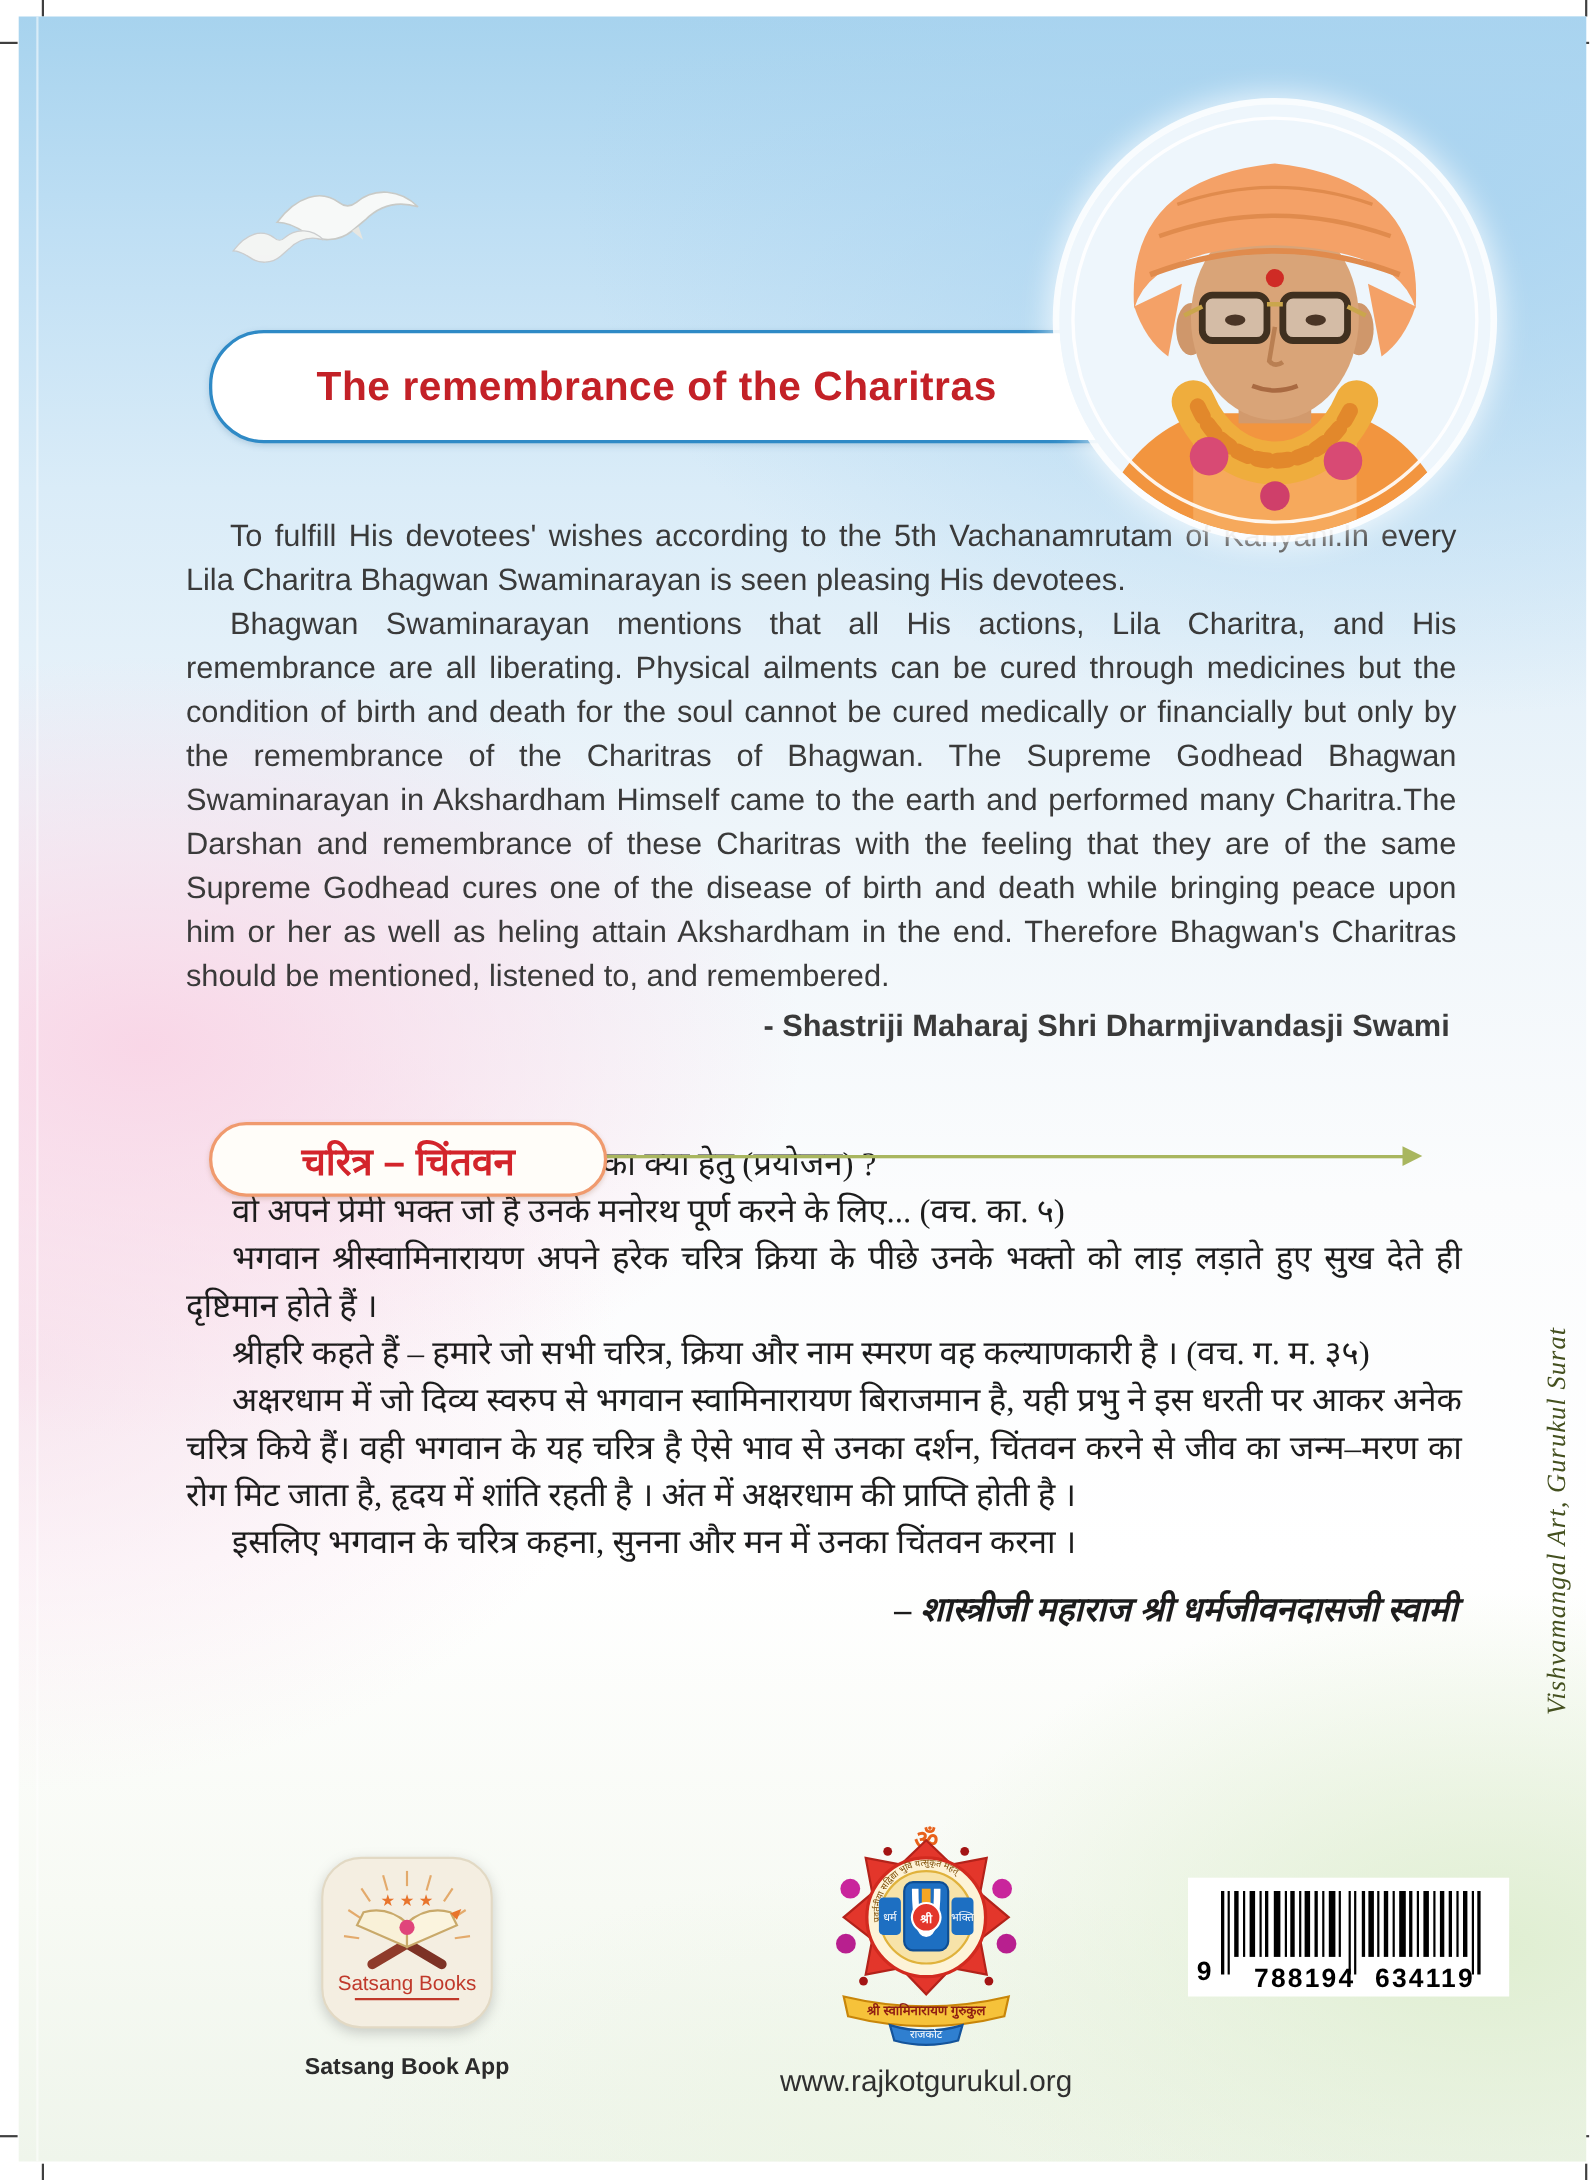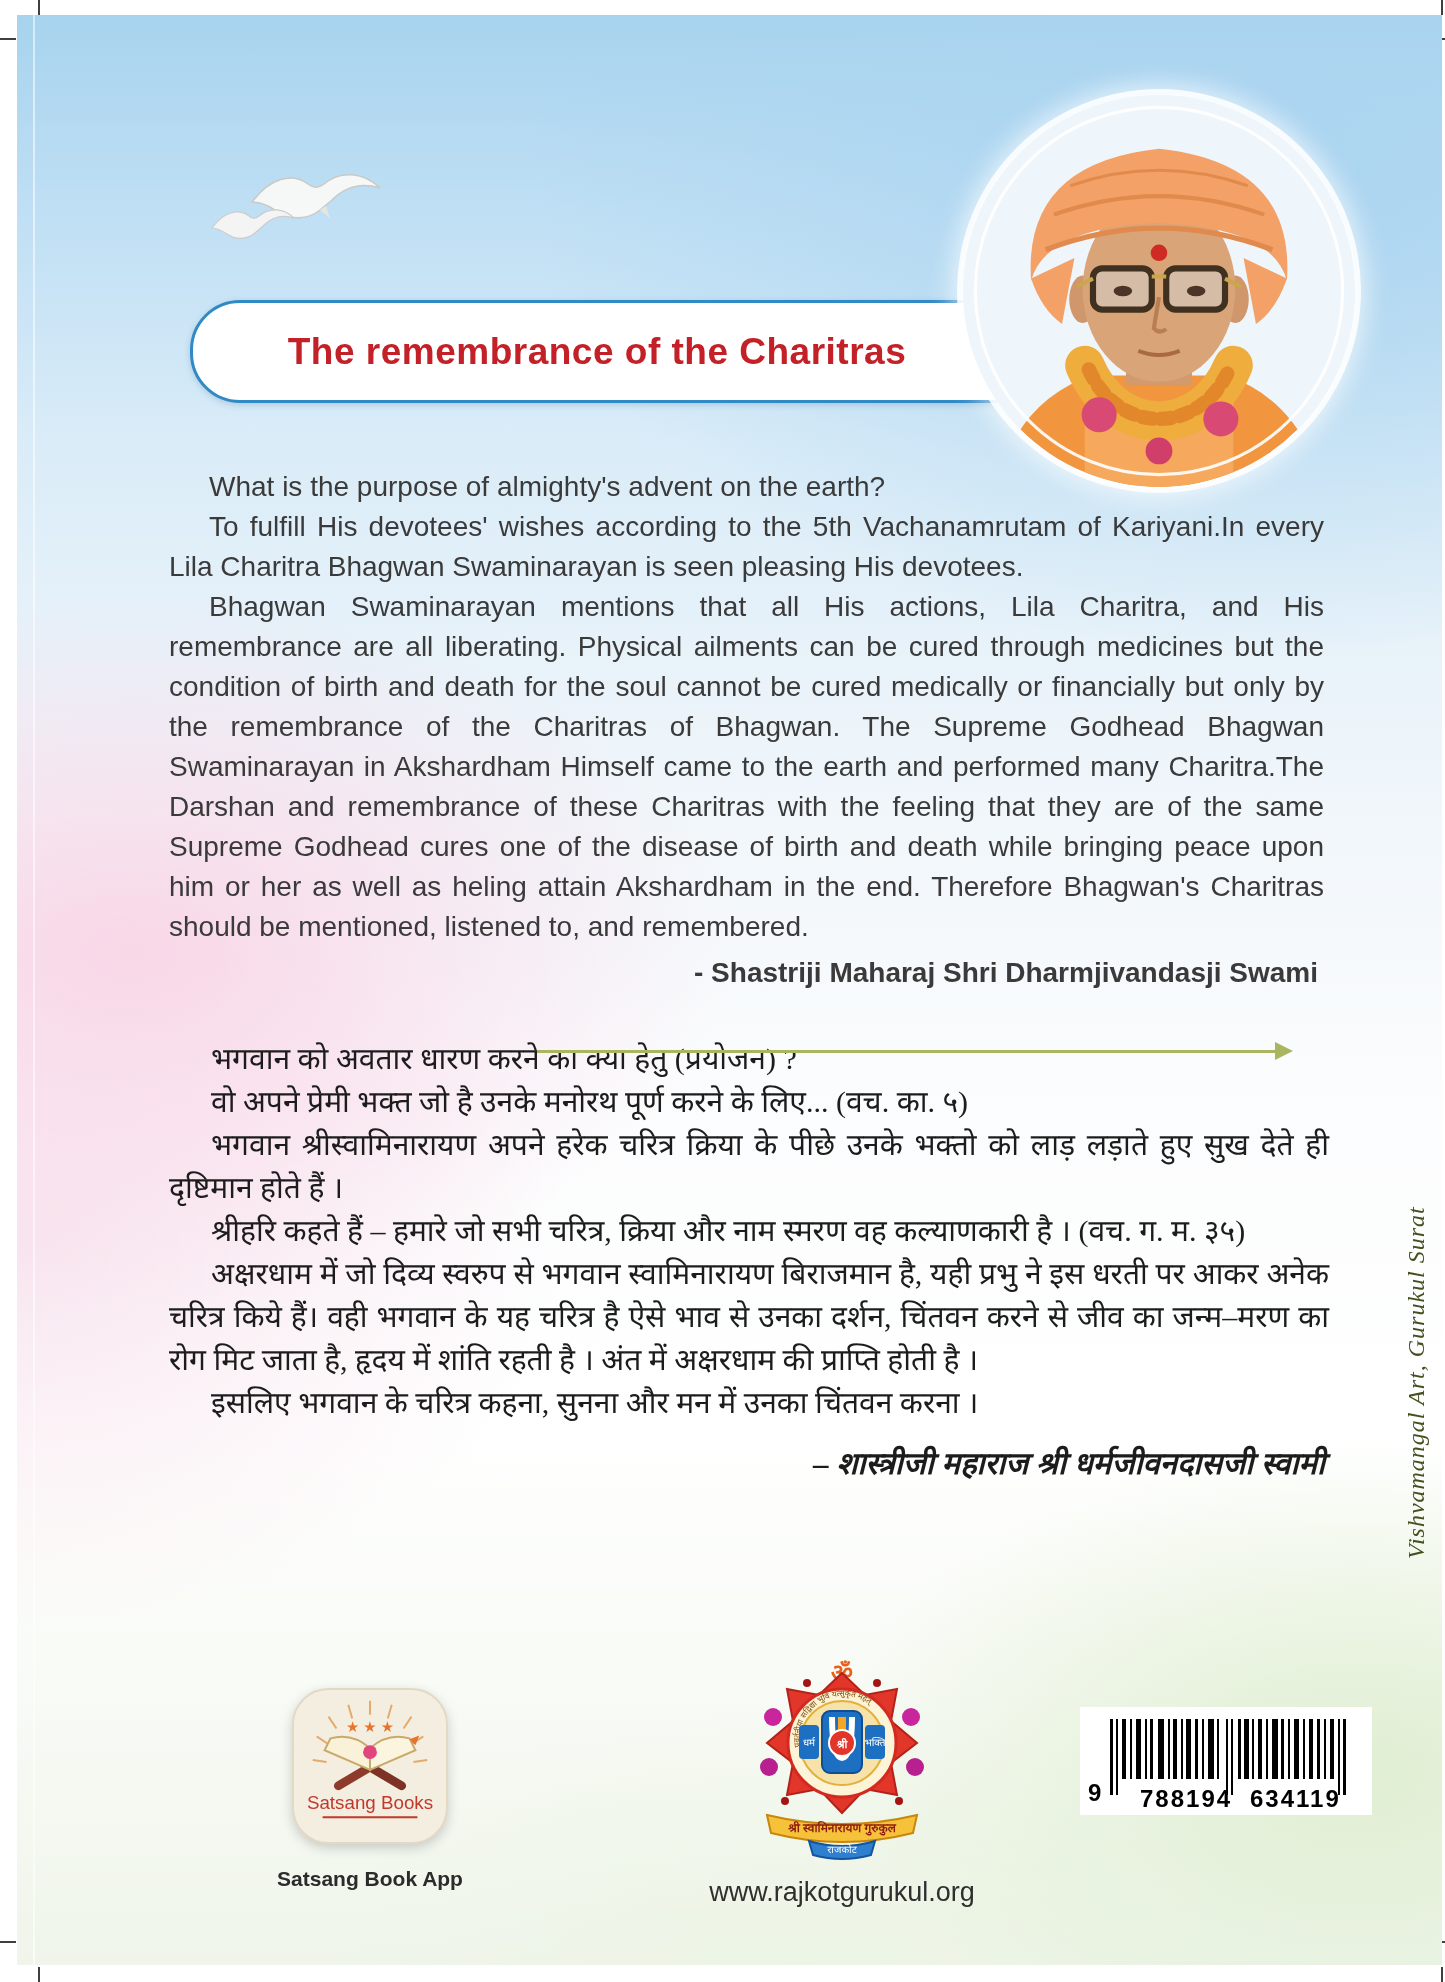--- a/index.html
+++ b/index.html
@@ -141,29 +141,31 @@
           <ellipse cx="226" cy="190" rx="9" ry="5" fill="#4a3526"></ellipse>
 
           <path d="M190,196 L185,226 Q190,232 197,227" fill="none" stroke="#b97f52" stroke-width="4"></path>
           <path d="M170,248 Q190,256 210,248" fill="none" stroke="#a96a42" stroke-width="4"></path>
         </g>
         <circle cx="190" cy="190" r="178" fill="none" stroke="rgba(255,255,255,0.9)" stroke-width="3"></circle>
       </svg>
     </div>
 
     <div class="english">
-      <p>What is the purpose of almighty's advent on the earth?</p>
       <p>To fulfill His devotees' wishes according to the 5th Vachanamrutam of Kariyani.In every Lila Charitra Bhagwan Swaminarayan is seen pleasing His devotees.</p>
       <p>Bhagwan Swaminarayan mentions that all His actions, Lila Charitra, and His remembrance are all liberating. Physical ailments can be cured through medicines but the condition of birth and death for the soul cannot be cured medically or financially but only by the remembrance of the Charitras of Bhagwan. The Supreme Godhead Bhagwan Swaminarayan in Akshardham Himself came to the earth and performed many Charitra.The Darshan and remembrance of these Charitras with the feeling that they are of the same Supreme Godhead cures one of the disease of birth and death while bringing peace upon him or her as well as heling attain Akshardham in the end. Therefore Bhagwan's Charitras should be mentioned, listened to, and remembered.</p>
       <p class="eng-attrib">- Shastriji Maharaj Shri Dharmjivandasji Swami</p>
     </div>
 
     <div class="hindi-header-row">
       <div class="arrow-line"></div>
       <div class="arrow-head"></div>
+      <div class="pill">
+        <span>चरित्र – चिंतवन</span>
+      </div>
     </div>
 
     <div class="hindi">
       <p>भगवान को अवतार धारण करने का क्या हेतु (प्रयोजन) ?</p>
       <p>वो अपने प्रेमी भक्त जो है उनके मनोरथ पूर्ण करने के लिए... (वच. का. ५)</p>
       <p>भगवान श्रीस्वामिनारायण अपने हरेक चरित्र क्रिया के पीछे उनके भक्तो को लाड़ लड़ाते हुए सुख देते ही दृष्टिमान होते हैं ।</p>
       <p>श्रीहरि कहते हैं – हमारे जो सभी चरित्र, क्रिया और नाम स्मरण वह कल्याणकारी है । (वच. ग. म. ३५)</p>
       <p>अक्षरधाम में जो दिव्य स्वरुप से भगवान स्वामिनारायण बिराजमान है, यही प्रभु ने इस धरती पर आकर अनेक चरित्र किये हैं। वही भगवान के यह चरित्र है ऐसे भाव से उनका दर्शन, चिंतवन करने से जीव का जन्म–मरण का रोग मिट जाता है, हृदय में शांति रहती है । अंत में अक्षरधाम की प्राप्ति होती है ।</p>
       <p>इसलिए भगवान के चरित्र कहना, सुनना और मन में उनका चिंतवन करना ।</p>
       <p class="hindi-attrib">– शास्त्रीजी महाराज श्री धर्मजीवनदासजी स्वामी</p>

